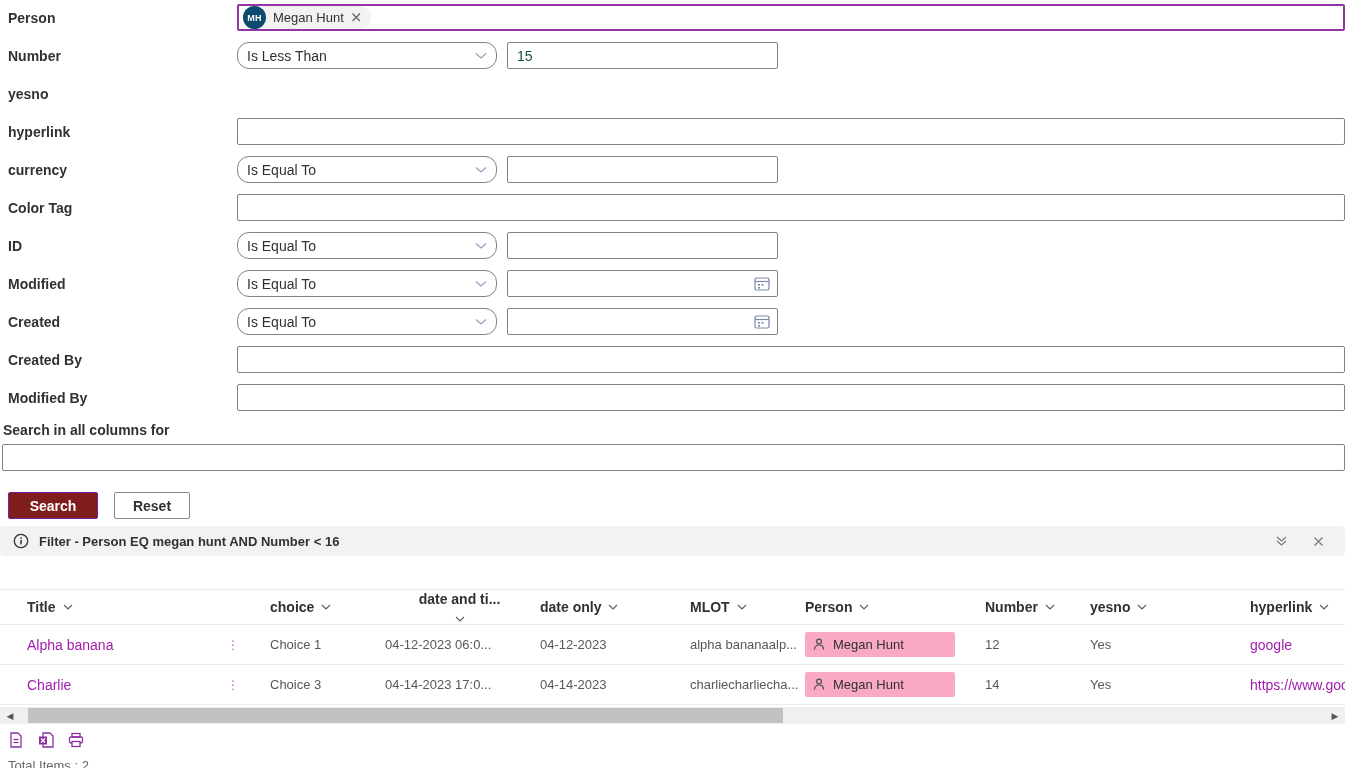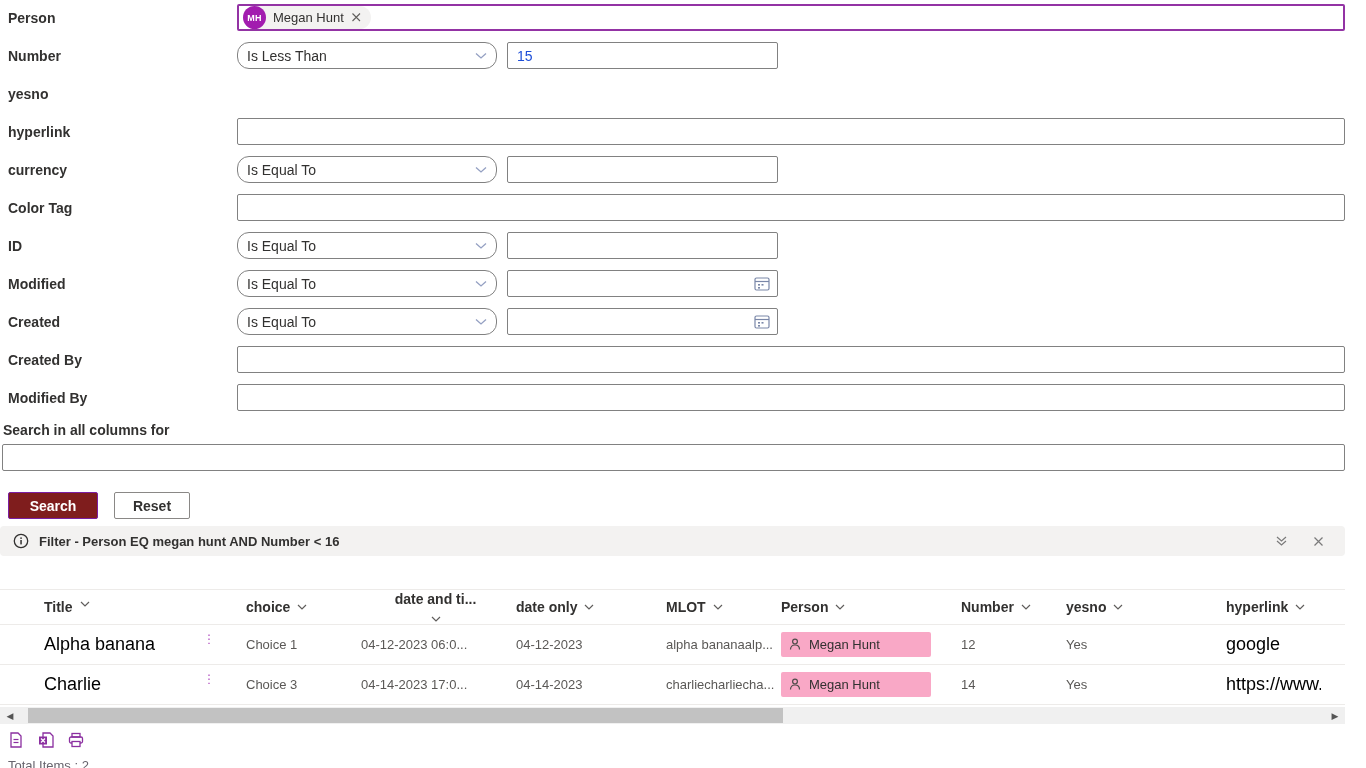--- a/index.html
+++ b/index.html
@@ -8,27 +8,27 @@
   .page { width:1345px; padding-top:4px; }
 
   
   .form-row { display:flex; align-items:center; margin-bottom:11px; height:27px; }
   .form-label { width:237px; padding-left:8px; font-size:14px; font-weight:700; color:#323130; flex:none; }
   .controls { flex:1; display:flex; gap:10px; height:27px; }
   .ctl { height:27px; border:1px solid #818181; border-radius:2px; background:#fff; display:flex; align-items:center; font-size:14px; padding:0 9px; color:#323130; }
   .ctl.full { flex:1; }
   .select { width:260px; justify-content:space-between; cursor:pointer;border-radius:12px; }
   .select.full { width:auto; flex:1; }
-  input.ctl, .inp { outline:none; font-family:"Liberation Sans", sans-serif; font-size:14px; color:#1d4ed8; }
+  input.ctl, .inp { outline:none; font-family:"Liberation Sans", sans-serif; font-size:14px; color:#14532d; }
   input.val { width:271px; }
   .datewrap { width:271px; justify-content:space-between; padding-right:7px; }
   .datewrap input { border:none; width:200px; height:23px; padding:0; }
   .people { flex:1; border:2px solid #9333a4; border-radius:2px; padding:0 4px; display:flex; align-items:center; }
   .pill { display:inline-flex; align-items:center; background:#f3f2f1; border-radius:12px; height:23px; padding-right:9px; gap:7px; }
-  .avatar { width:23px; height:23px; border-radius:50%; background:#a21caf; color:#fff; font-size:9px; font-weight:700; display:flex; align-items:center; justify-content:center; letter-spacing:.2px; }
+  .avatar { width:23px; height:23px; border-radius:50%; background:#0c4a6e; color:#fff; font-size:9px; font-weight:700; display:flex; align-items:center; justify-content:center; letter-spacing:.2px; }
   .pillname { font-size:13px; color:#323130; }
   .pillx { color:#605e5c; cursor:pointer; display:flex; align-items:center; }
   .chev { flex:none; }
 
   
   .search-all-label { margin:8px 0 6px 3px; font-size:14px; font-weight:700; }
   .search-all-input { display:block; width:1343px; margin-left:2px; height:27px; border:1px solid #818181; border-radius:2px; padding:0 8px; }
 
   
   .btn-row { margin-top:21px; margin-left:8px; display:flex; gap:16px; }
@@ -41,24 +41,24 @@
   .msgbar-text { font-size:13px; font-weight:700; color:#323130; flex:1; }
   .msgbar .mb-ic { display:flex; align-items:center; cursor:pointer; }
   .msgbar .mb-right { display:flex; gap:26px; padding-right:8px; }
 
   
   .grid { margin-top:33px; border-top:1px solid #edebe9; }
   .thead { display:flex; height:35px; align-items:center; border-bottom:1px solid #edebe9; }
   .trow { display:flex; height:40px; align-items:center; border-bottom:1px solid #edebe9; }
   .cell { white-space:nowrap; overflow:hidden; font-size:13px; color:#5a5856; padding-right:6px; }
   .hcell { white-space:nowrap; overflow:hidden; font-size:14px; font-weight:700; color:#323130; display:flex; align-items:center; gap:7px; padding-right:6px; }
-  .c0 { width:246px; padding-left:44px; display:flex; align-items:flex-start; }
+  .c0 { width:270px; padding-left:27px; display:flex; align-items:center; }
   .c1 { width:115px; } .c2 { width:155px;flex-direction:column; } .c3 { width:150px; } .c4 { width:115px; }
   .c5 { width:180px; } .c6 { width:105px; } .c7 { width:160px; } .c8 { width:95px; padding-right:0; }
-  .link { color:#000000; text-decoration:none; font-size:18px; cursor:pointer; }
+  .link { color:#a21caf; text-decoration:none; font-size:14px; cursor:pointer; }
   .dots { margin-left:auto; margin-right:25px; color:#b14fc0; font-size:12px; line-height:10px; cursor:pointer; letter-spacing:0; }
   .ppill { display:inline-flex; align-items:center; gap:8px; background:#f9a8c6; border-radius:2px; height:25px; width:150px; padding:0 8px; font-size:13px; color:#323130; }
 
   
   .hscroll { margin-top:2px; height:17px; background:#f0f0f0; position:relative; display:flex; align-items:center; }
   .sbtn { width:20px; flex:none; display:flex; align-items:center; justify-content:center; font-size:9px; color:#555; cursor:pointer; }
   .thumb { position:absolute; left:28px; width:755px; top:1px; height:15px; background:#c2c2c2; cursor:grab; }
 
   
   .export-row { margin-top:8px; margin-left:8px; display:flex; gap:14px; align-items:center; }

